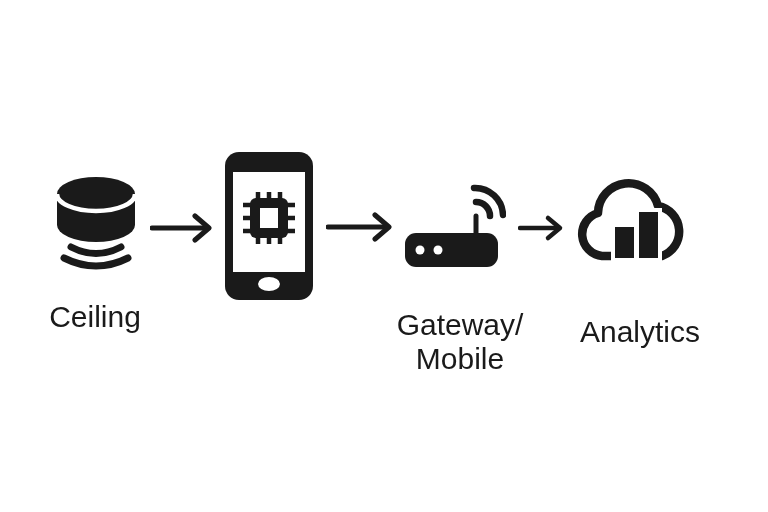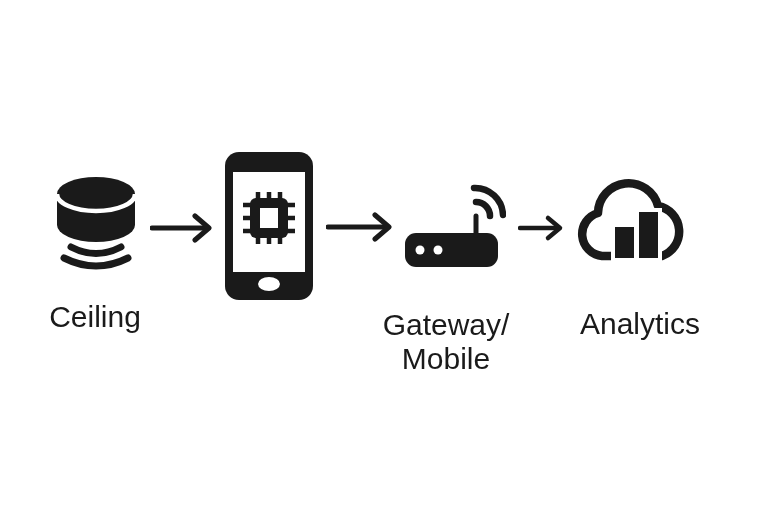--- a/index.html
+++ b/index.html
@@ -24,22 +24,22 @@
     text-align:center;
     color:#1a1a1a;
     font-size:30px;
     line-height:34px;
     font-weight:400;
     letter-spacing:0;
   }
   .label span{display:block;}
   .l1{left:5px;   top:300px;}
   .l2{left:182px; top:316px;}
-  .l3{left:356px; top:308px;}
-  .l4{left:550px; top:307px;}
+  .l3{left:370px; top:308px;}
+  .l4{left:550px; top:315px;}
 </style>
 </head>
 <body>
 
 <div class="canvas">
 
   <svg class="icon beacon-pos" viewBox="0 0 78 100">
     <path d="M0,17 A39,17 0 0 1 78,17 L78,48 A39,17 0 0 1 0,48 Z" fill="#1a1a1a"></path>
     <path d="M0,17 A39,17 0 0 0 78,17" stroke="#ffffff" stroke-width="4.5" fill="none"></path>
     <path d="M14,70 Q39,83 64,70" stroke="#1a1a1a" stroke-width="7" fill="none" stroke-linecap="round"></path>

